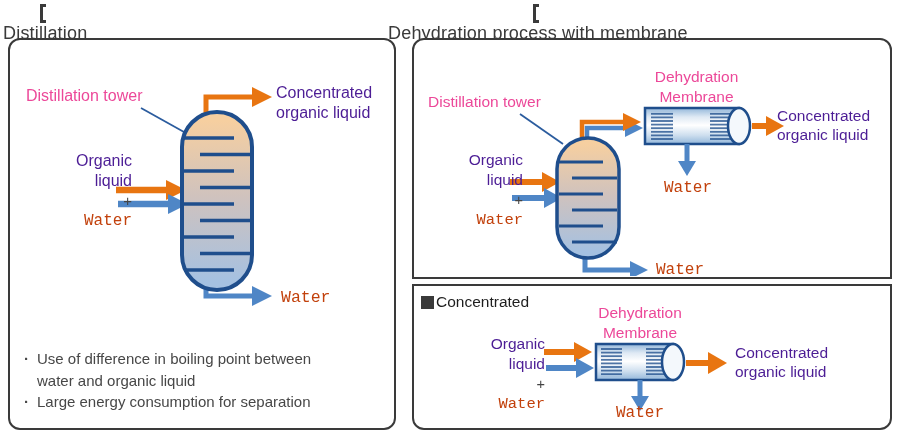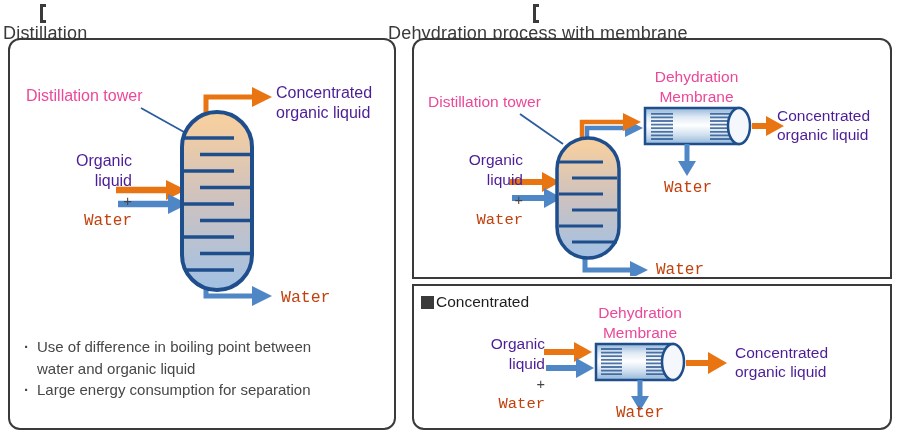--- a/index.html
+++ b/index.html
@@ -28,21 +28,21 @@
   .lbl.dark{color:#444;}
   .two-line{white-space:normal;}
   .center{text-align:center;}
   
   .section-header{position:absolute;display:flex;align-items:center;font-size:15.5px;color:#1E1E1E;}
   .marker{display:inline-block;width:13px;height:13px;background:#3A3A3A;margin-right:2px;flex:0 0 auto;}
   
   .feed-block{position:absolute;text-align:right;}
   .feed-block div{line-height:20px;}
   
-  .bullets{position:absolute;left:12px;top:296px;width:366px;font-size:15px;line-height:21.5px;color:#474747;}
+  .bullets{position:absolute;left:12px;top:308px;width:366px;font-size:15px;line-height:21.5px;color:#474747;}
   .bullet-item{padding-left:15px;position:relative;white-space:normal;}
   .bullet-item::before{content:"\00B7";position:absolute;left:2px;top:0;font-weight:bold;}
   .bullet-item.first{max-width:278px;}
 </style>
 </head>
 <body>
 
 <div class="canvas">
 
   <div class="panel-title left">

